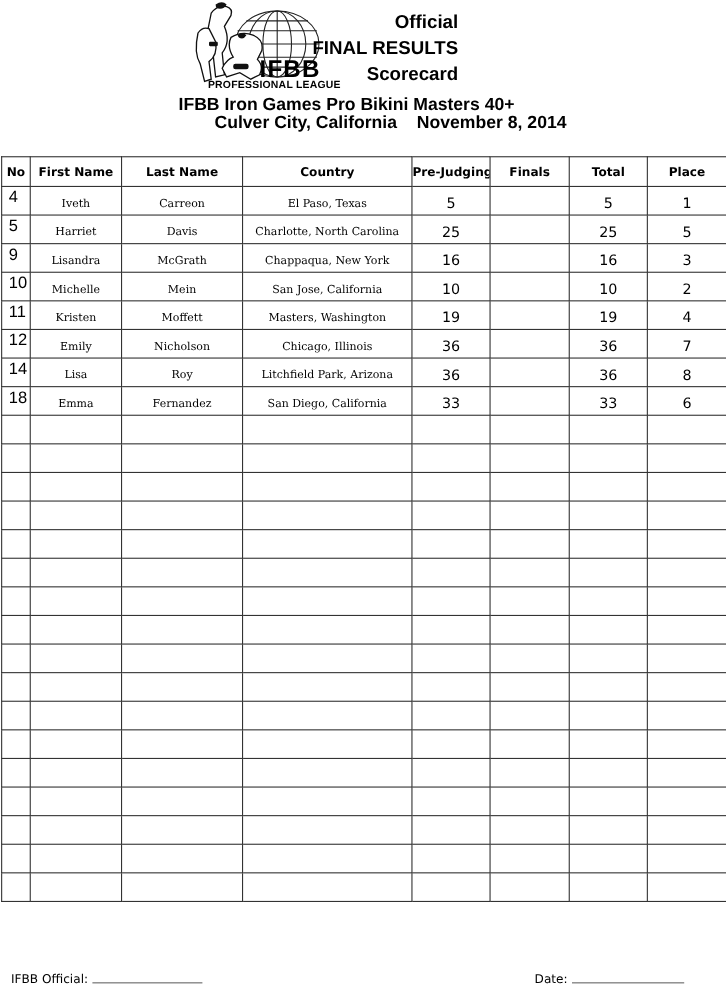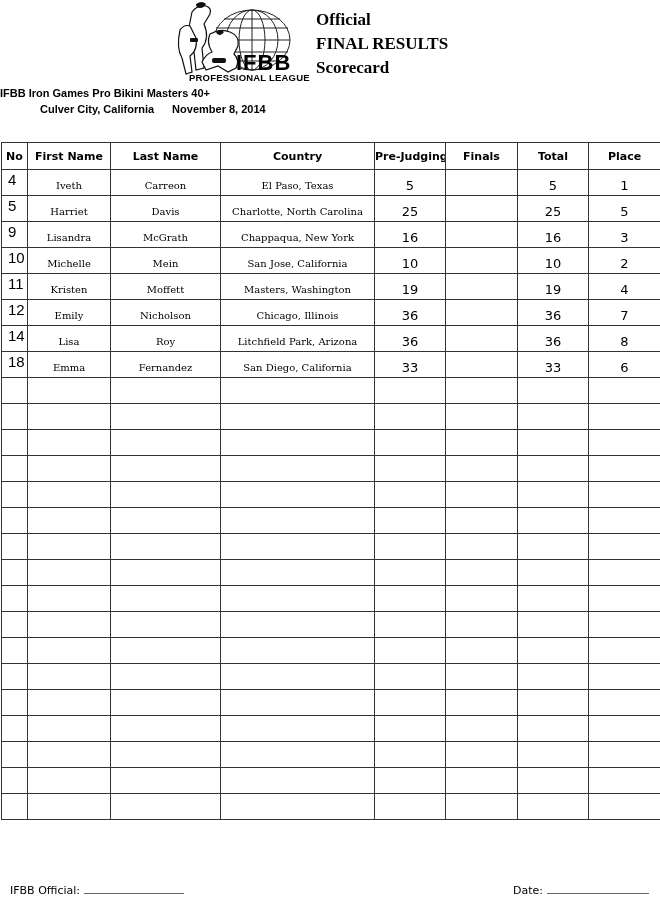--- a/index.html
+++ b/index.html
@@ -1,38 +1,38 @@
 <!DOCTYPE html>
 <html><head>
 <meta charset="utf-8">
 <style>
   html, body { margin: 0; padding: 0; background: #ffffff; }
   body { width: 660px; height: 900px; position: relative; overflow: hidden; color: #000; }
   .logo { position: absolute; left: 172px; top: 0px; width: 124px; height: 84px; }
   .logo-text-ifbb { position: absolute; left: 236px; top: 52px; font-family: "Liberation Sans", sans-serif; font-weight: bold; font-size: 22px; letter-spacing: 1px; line-height: 22px; }
   .logo-text-pro { position: absolute; left: 189px; top: 73px; font-family: "Liberation Sans", sans-serif; font-weight: bold; font-size: 9.5px; line-height: 10px; letter-spacing: 0.2px; }
-  .title { position: absolute; left: 316px; top: 8px; font-family: Liberation Serif, serif; font-weight: bold; font-size: 17px; line-height: 24px; }
-  .subtitle { position: absolute; left: 0; width: 630px; text-align: left; font-family: "Liberation Sans", sans-serif; font-weight: bold; font-size: 11px; }
+  .title { position: absolute; left: 284px; top: 8px; font-family: Liberation Sans, sans-serif; font-weight: bold; font-size: 17px; line-height: 24px; text-align: right; }
+  .subtitle { position: absolute; left: 0; width: 630px; text-align: center; font-family: "Liberation Sans", sans-serif; font-weight: bold; font-size: 16px; }
   .sub1 { top: 87px; }
   .sub2 { top: 103px; padding-left: 40px; }
   .sub2 .gap { display: inline-block; width: 18px; }
 
   table.score { position: absolute; left: 1px; top: 142px; border-collapse: collapse; table-layout: fixed; width: 659px; }
   table.score th, table.score td { border: 1.5px solid #333; padding: 0; text-align: center; overflow: hidden; white-space: nowrap; }
   table.score th { height: 26px; font-family: "DejaVu Sans", sans-serif; font-weight: bold; font-size: 11px; }
   table.score td { height: 25px; }
   td.no { font-family: "Liberation Sans", sans-serif; font-size: 15px; text-align: left !important; padding-left: 6px !important; vertical-align: top; line-height: 20px; }
   td.serif { font-family: "DejaVu Serif", serif; font-size: 10px; vertical-align: bottom; line-height: 18px; }
   td.num { font-family: "DejaVu Sans", sans-serif; font-size: 13px; vertical-align: bottom; line-height: 18px; }
 
   .footer { position: absolute; top: 883px; font-family: "DejaVu Sans", sans-serif; font-size: 11px; }
   .footer .line { display: inline-block; border-bottom: 1px solid #666; vertical-align: baseline; height: 10px; margin-left: 4px; }
   .official { left: 10px; }
   .official .line { width: 100px; }
-  .date { left: 486px; margin-left: 27px; }
+  .date { left: 486px; }
   .date .line { width: 102px; }
 </style>
 </head>
 <body>
 
 <div class="logo">
   <svg width="124" height="84" viewBox="0 0 124 84">
 
     <g fill="none" stroke="#222" stroke-width="1">
       <ellipse cx="80" cy="40" rx="38" ry="30"></ellipse>

